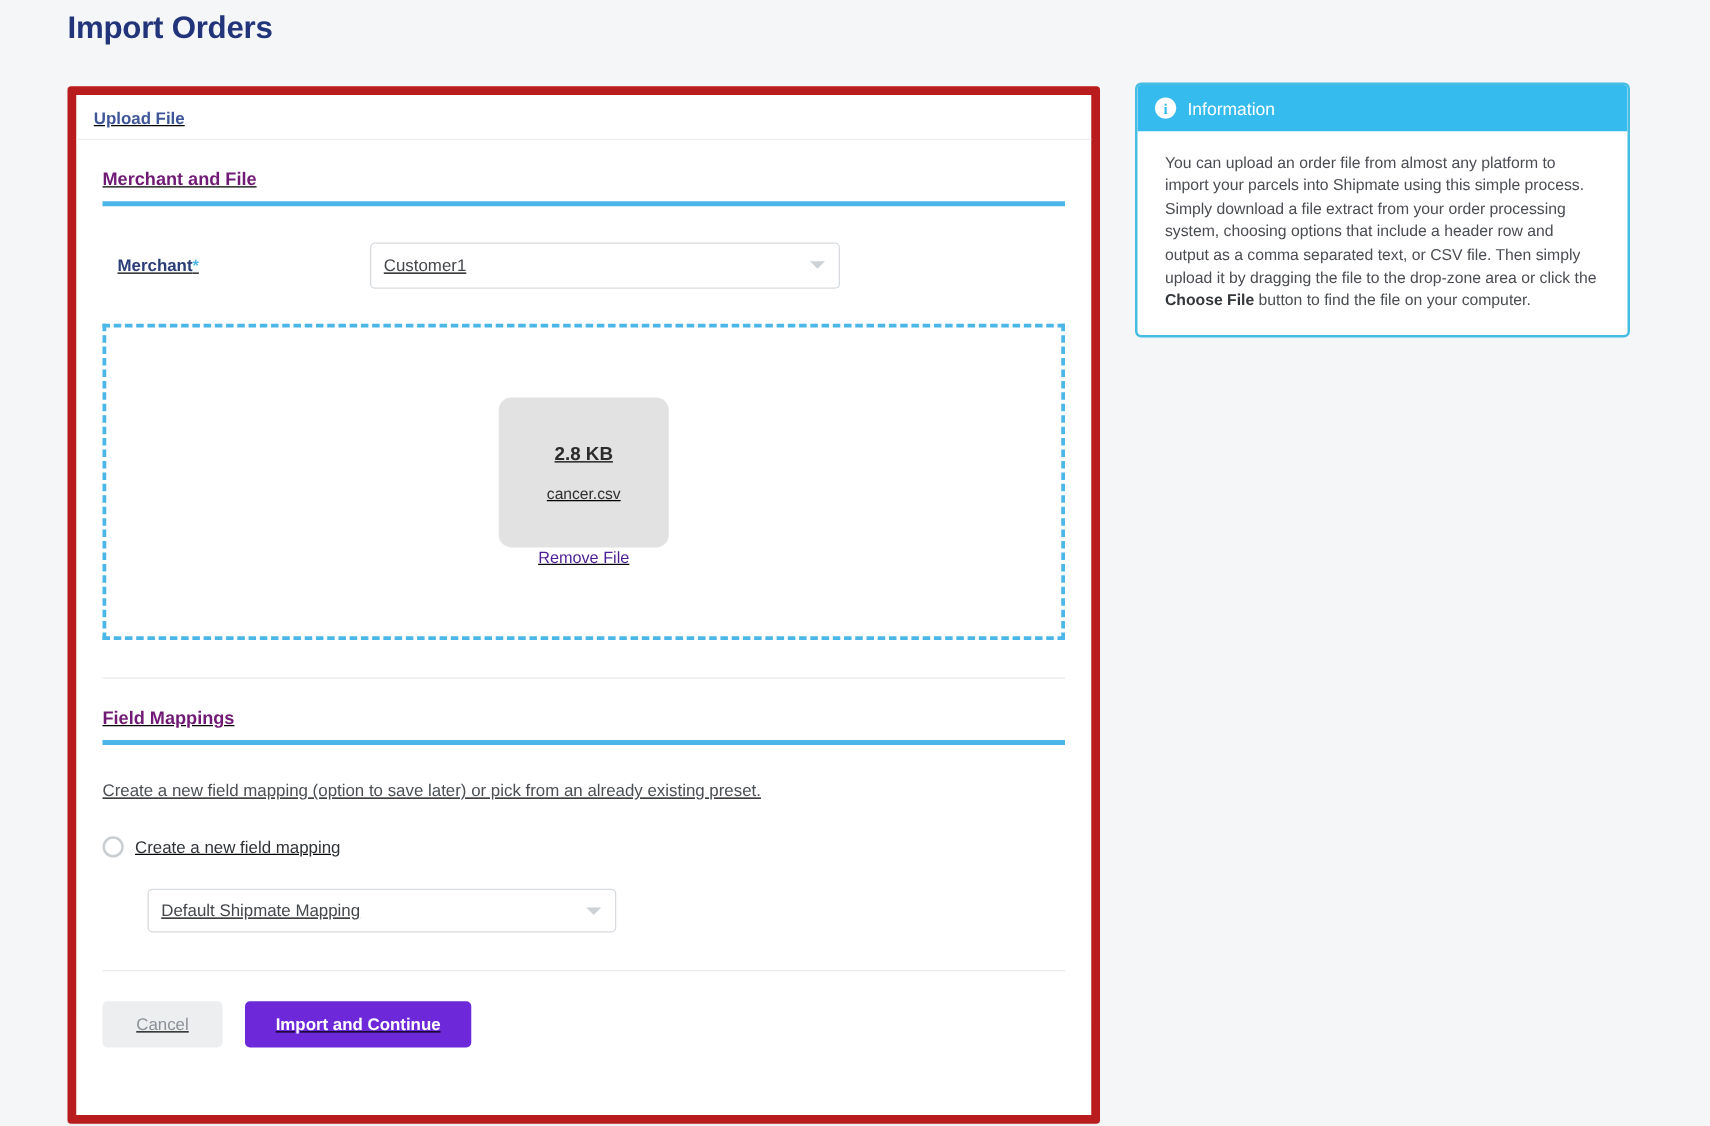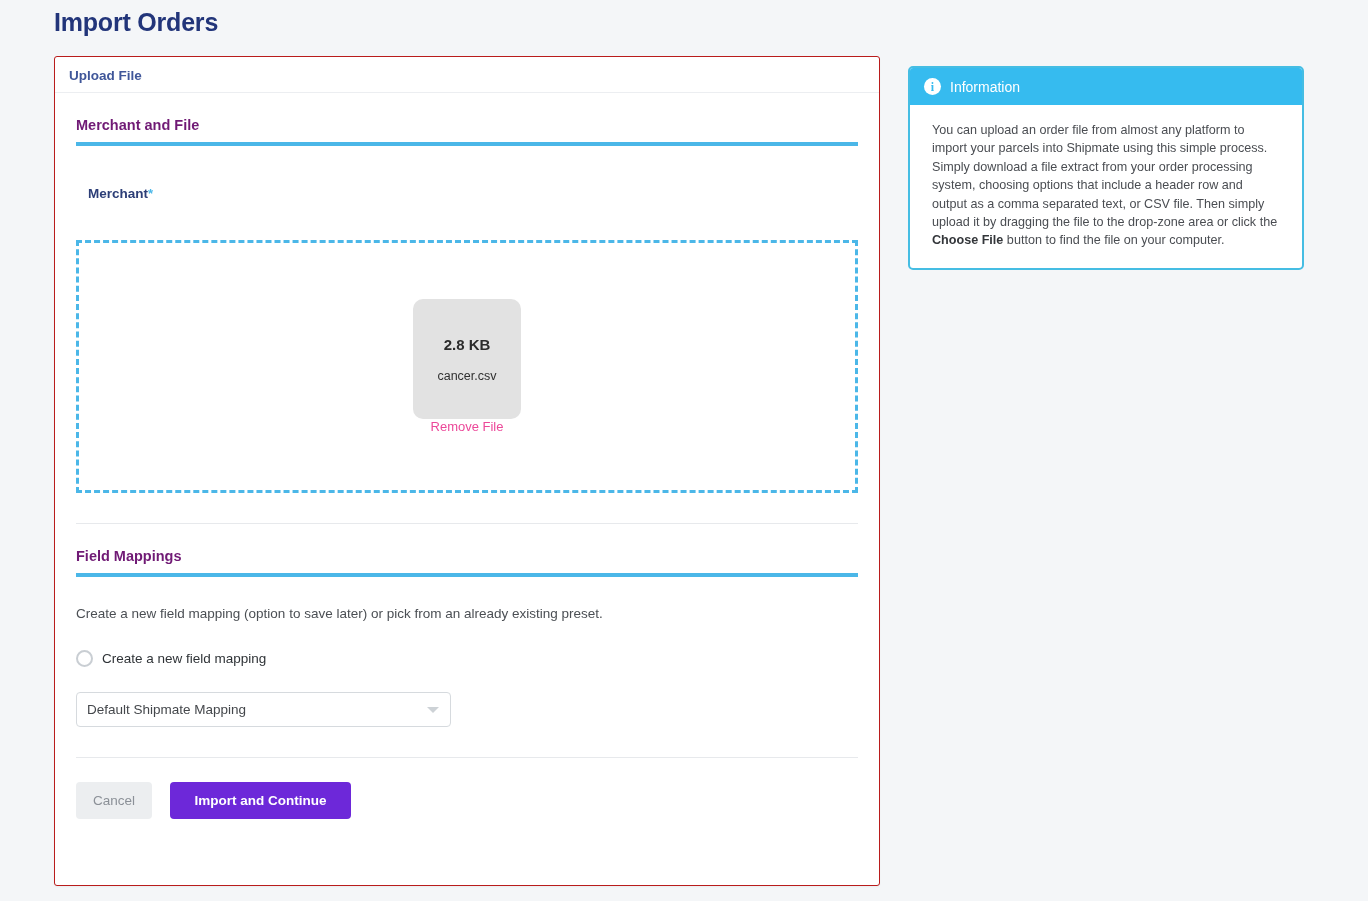--- a/index.html
+++ b/index.html
@@ -22,26 +22,27 @@
     left: 54px; top: 8px;
     font-size: 25px;
     font-weight: bold;
     color: #22357a;
     letter-spacing: -0.2px;
   }
 
   
   .card {
     position: absolute;
-    left: 54px; top: 56px;
+    left: 54px; top: 69px;
     width: 826px; height: 830px;
     background: #ffffff;
-    border: 1px solid #b91c1c;
+    border: 7px solid #b91c1c;
     border-radius: 3px;
     box-shadow: 0 1px 2px rgba(0,0,0,0.04);
+    text-decoration: underline;
   }
   .card-header {
     height: 36px;
     padding: 11px 0 0 14px;
     font-size: 13.5px;
     color: #3f5699;
     font-weight: bold;
     border-bottom: 1px solid #eceef1;
   }
   .card-body {
@@ -104,42 +105,42 @@
   .dropzone {
     margin-top: 28px;
     height: 253px;
     border: 3px dashed #4bb7e8;
     display: flex;
     flex-direction: column;
     align-items: center;
     justify-content: center;
   }
   .file-tile {
-    width: 108px; height: 120px;
+    width: 136px; height: 120px;
     background: #e2e2e2;
     border-radius: 10px;
     display: flex;
     flex-direction: column;
     align-items: center;
     justify-content: center;
     gap: 16px;
   }
   .file-size {
     font-size: 15px;
     font-weight: bold;
     color: #2b2b2b;
   }
   .file-name {
     font-size: 12.5px;
     color: #303030;
   }
   .remove-file {
     margin-top: 0;
     font-size: 13px;
-    color: #ec4899;
+    color: #4c1d95;
     cursor: pointer;
   }
 
   .hr {
     margin-top: 30px;
     height: 1px;
     background: #e7e9ec;
   }
 
   
@@ -176,37 +177,38 @@
     margin-top: 20px;
     width: 375px; height: 35px;
     border: 1px solid #d6dade;
     border-radius: 4px;
     background: #fff;
     display: flex; align-items: center;
     padding-left: 10px;
     font-size: 13.5px;
     color: #44474b;
     cursor: pointer;
+    margin-left: 36px;
   }
 
   
   .btn-row {
     margin-top: 24px;
     display: flex;
     gap: 18px;
   }
   .btn {
     border: none;
     border-radius: 4px;
     font-size: 13.5px;
     cursor: pointer;
     font-family: "Liberation Sans", sans-serif;
   }
   .btn-cancel {
-    width: 76px; height: 37px;
+    width: 96px; height: 37px;
     background: #eceef0;
     color: #8b9097;
   }
   .btn-primary {
     min-width: 181px; height: 37px;
     padding: 0 18px;
     background: #6d28d9;
     color: #ffffff;
     font-weight: bold;
   }
@@ -272,20 +274,24 @@
     <div class="card-body">
 
       <div class="section">
         <div class="section-title">Merchant and File</div>
         <div class="section-rule"></div>
       </div>
 
       <div class="field-row">
         <div class="field-label">
           <span>Merchant</span><span class="req-star">*</span>
+        </div>
+        <div class="select-box">
+          <span>Customer1</span>
+          <span class="select-caret"></span>
         </div>
       </div>
 
       <div class="dropzone">
         <div class="file-tile">
           <div class="file-size">2.8 KB</div>
           <div class="file-name">cancer.csv</div>
         </div>
         <div class="remove-file">Remove File</div>
       </div>

